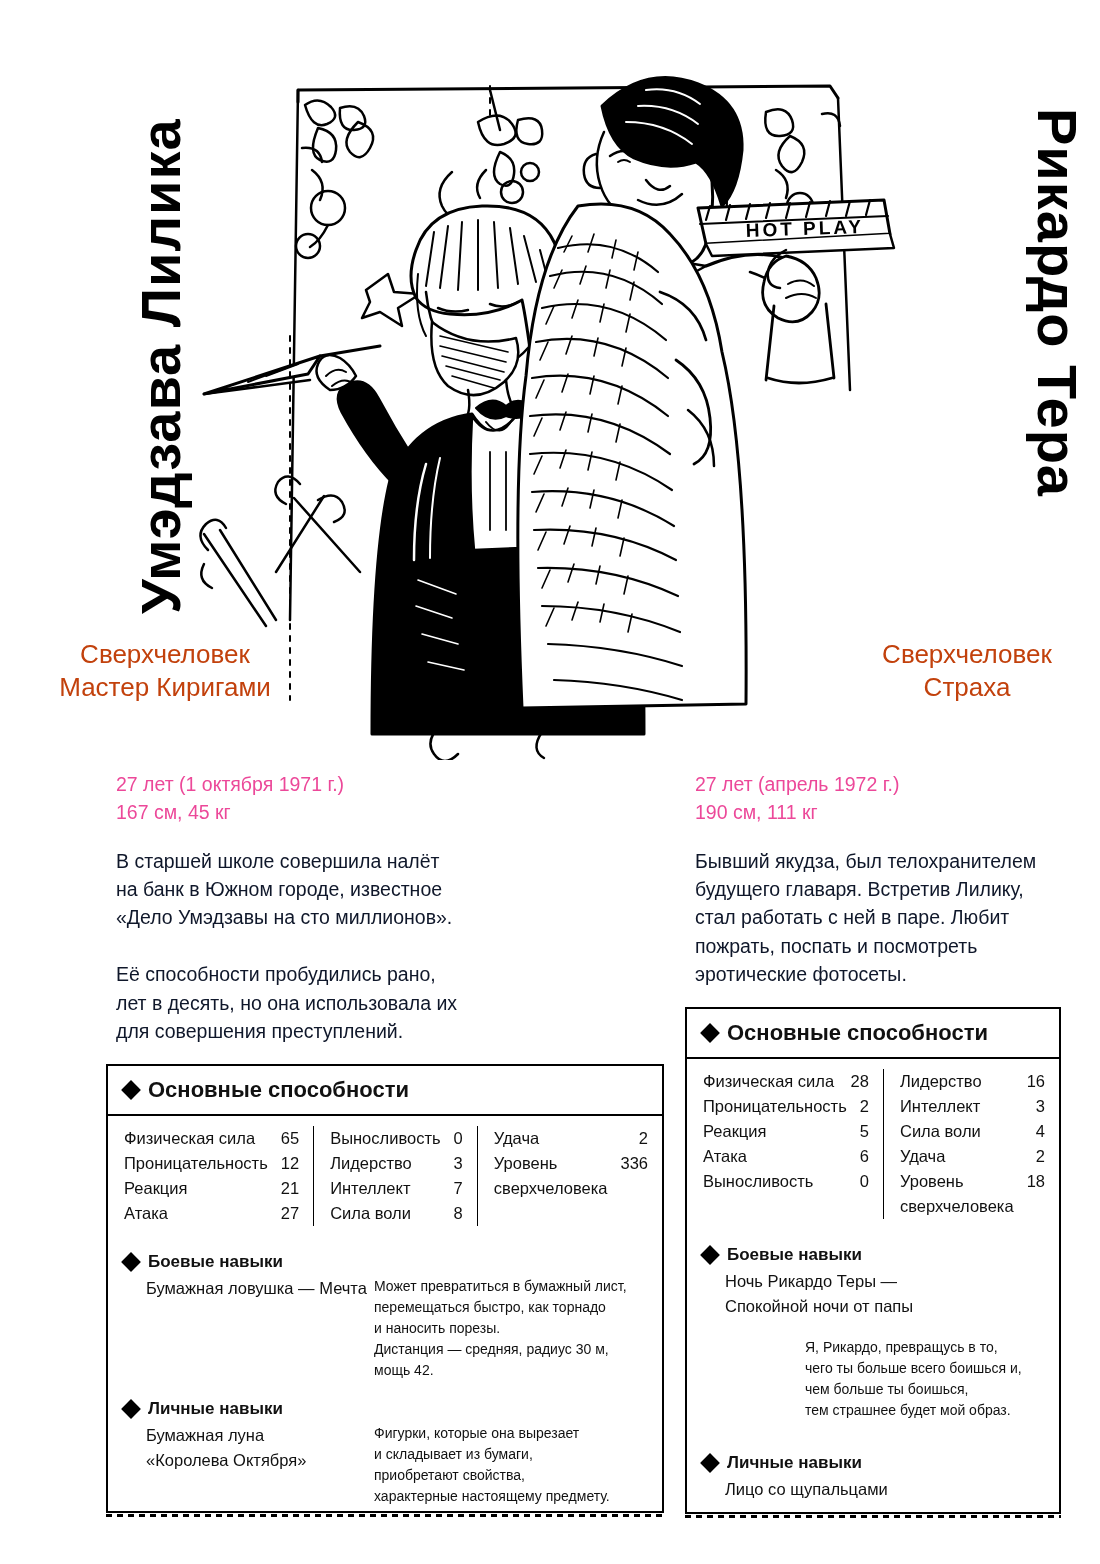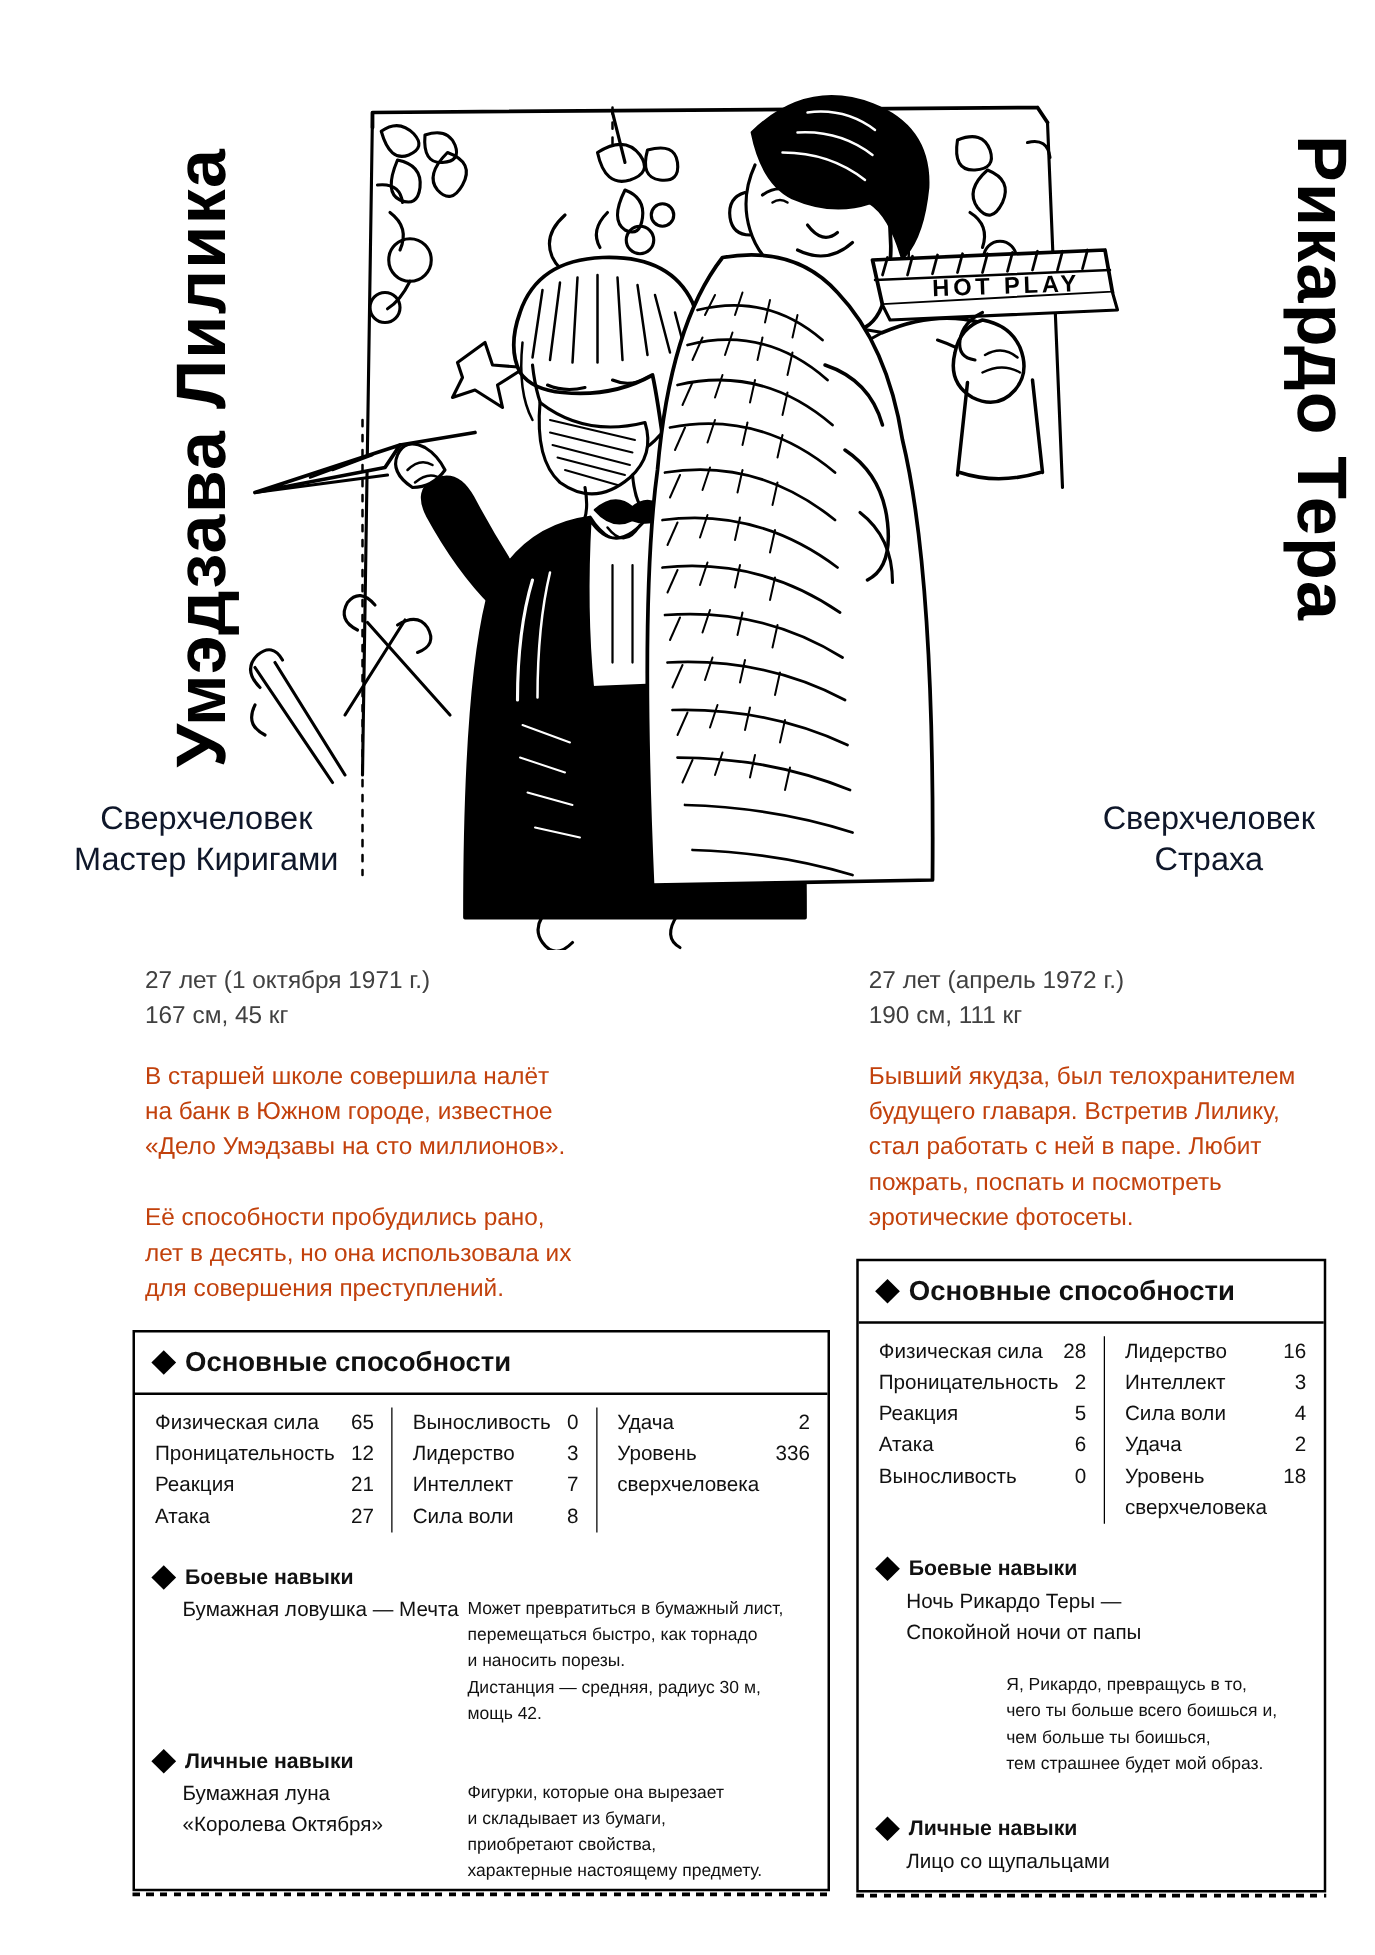--- a/index.html
+++ b/index.html
@@ -33,49 +33,49 @@
     font-size: 56px;
     writing-mode: vertical-rl;
     height: 470px;
   }
 
   
   .subtitle {
     position: absolute;
     font-size: 26px;
     line-height: 1.25;
-    color: #0f172a;
+    color: #c2410c;
     white-space: pre-line;
   }
   #subtitle-left { left: 40px; top: 638px; width: 250px; text-align: center; }
   #subtitle-right { right: 18px; top: 638px; width: 230px; text-align: center; }
 
   
   .art { position: absolute; left: 190px; top: 60px; width: 760px; height: 700px; }
   .art svg { width: 100%; height: 100%; display: block; }
 
   
   .col { position: absolute; }
   #col-left  { left: 106px; top: 770px;  width: 558px; }
   #col-right { left: 685px; top: 770px;  width: 376px; }
 
   .vitals {
     font-size: 19.5px;
     line-height: 1.45;
     white-space: pre-line;
     margin-left: 10px;
-    color: #404040;
+    color: #ec4899;
   }
   .bio {
     font-size: 19.5px;
     line-height: 1.46;
     white-space: pre-line;
     margin-left: 10px;
     margin-top: 20px;
-    color: #c2410c;
+    color: #0f172a;
   }
 
   
   .box {
     border: 2px solid #000;
     margin-top: 18px;
     background: #fff;
     position: relative;
   }
   .box::after{

